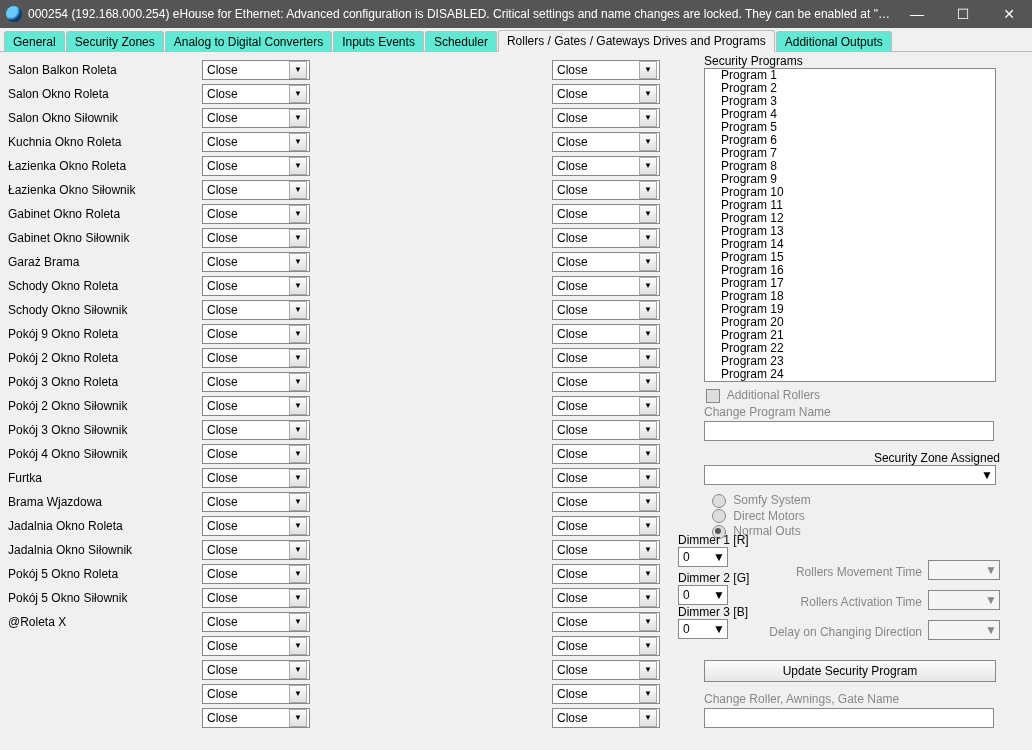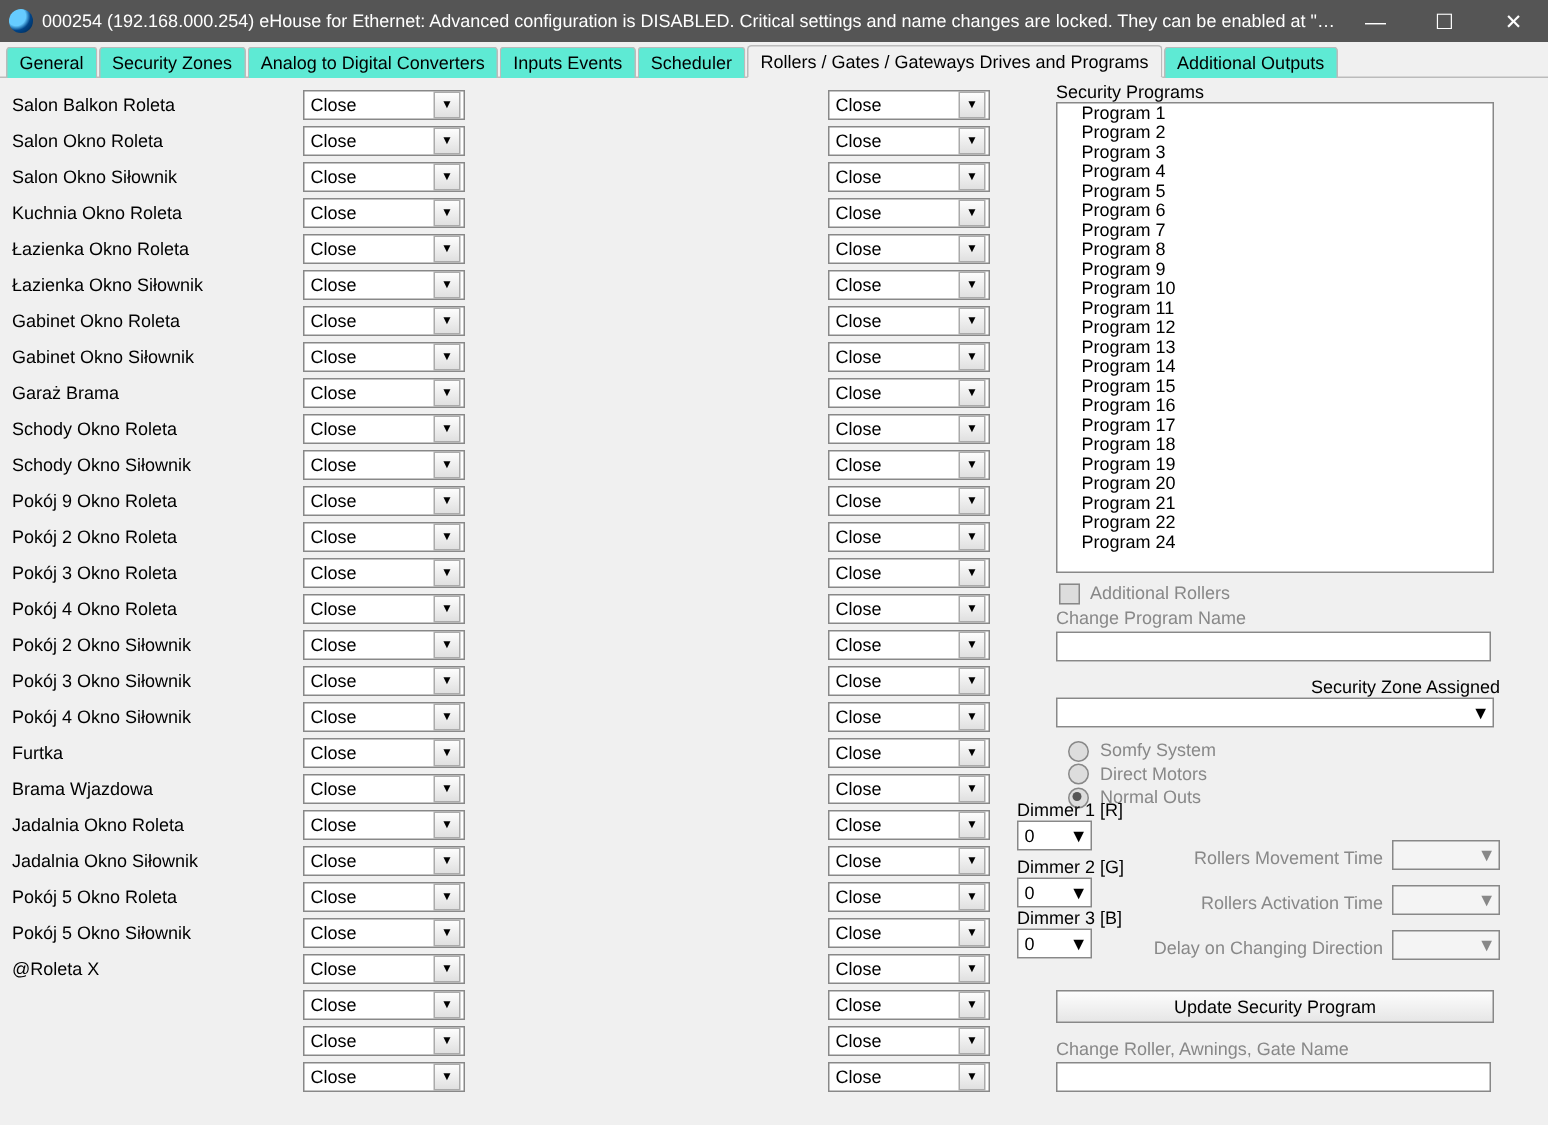--- a/index.html
+++ b/index.html
@@ -284,21 +284,20 @@
         <div class="label-row">Łazienka Okno Roleta</div>
         <div class="label-row">Łazienka Okno Siłownik</div>
         <div class="label-row">Gabinet Okno Roleta</div>
         <div class="label-row">Gabinet Okno Siłownik</div>
         <div class="label-row">Garaż Brama</div>
         <div class="label-row">Schody Okno Roleta</div>
         <div class="label-row">Schody Okno Siłownik</div>
         <div class="label-row">Pokój 9 Okno Roleta</div>
         <div class="label-row">Pokój 2 Okno Roleta</div>
         <div class="label-row">Pokój 3 Okno Roleta</div>
-        <div class="label-row">Pokój 4 Okno Roleta</div>
         <div class="label-row">Pokój 2 Okno Siłownik</div>
         <div class="label-row">Pokój 3 Okno Siłownik</div>
         <div class="label-row">Pokój 4 Okno Siłownik</div>
         <div class="label-row">Furtka</div>
         <div class="label-row">Brama Wjazdowa</div>
         <div class="label-row">Jadalnia Okno Roleta</div>
         <div class="label-row">Jadalnia Okno Siłownik</div>
         <div class="label-row">Pokój 5 Okno Roleta</div>
         <div class="label-row">Pokój 5 Okno Siłownik</div>
         <div class="label-row">@Roleta X</div>
@@ -664,20 +663,21 @@
           <div>Program 13</div>
           <div>Program 14</div>
           <div>Program 15</div>
           <div>Program 16</div>
           <div>Program 17</div>
           <div>Program 18</div>
           <div>Program 19</div>
           <div>Program 20</div>
           <div>Program 21</div>
           <div>Program 22</div>
+          <div>Program 23</div>
           <div>Program 24</div>
         </div>
 
       <div style="margin:6px 0 0 6px;" class="disabled-text">
         <span class="checkbox"></span>
         <span>Additional Rollers</span>
       </div>
 
       <div style="margin:2px 0 0 4px;" class="disabled-text">Change Program Name</div>
       <div class="textbox" style="width:290px;margin:2px 0 0 4px;"></div>

